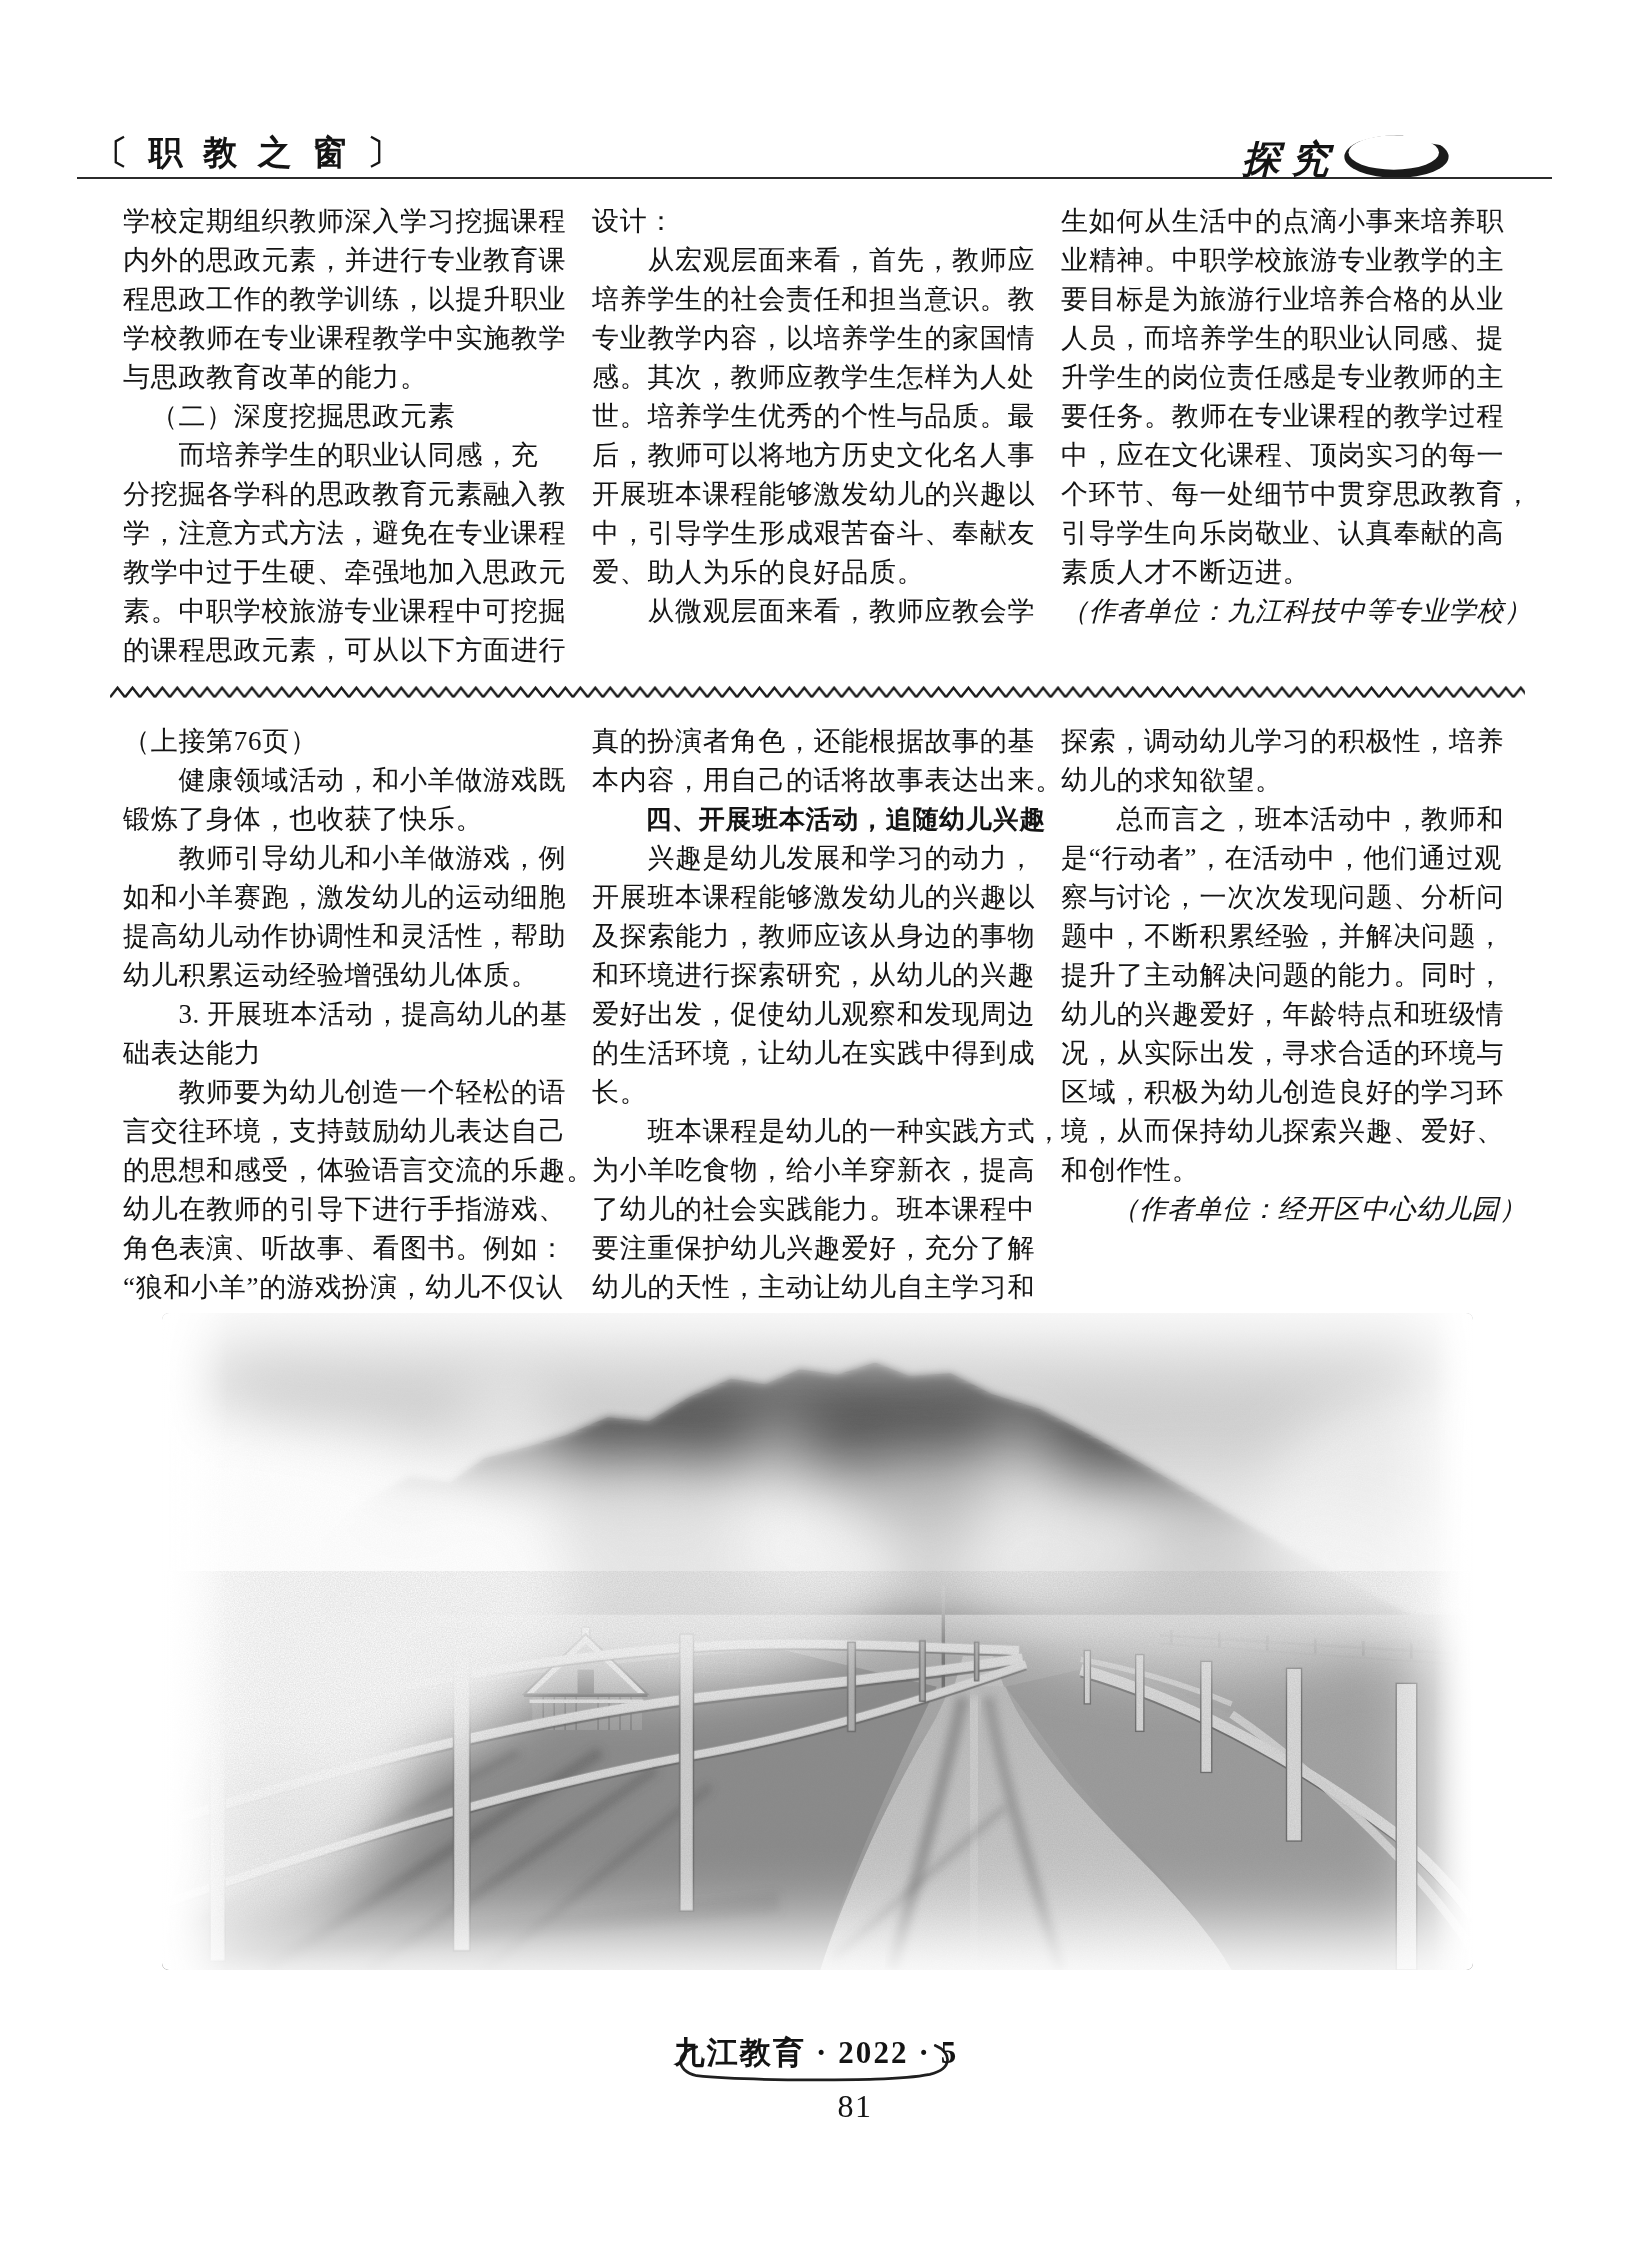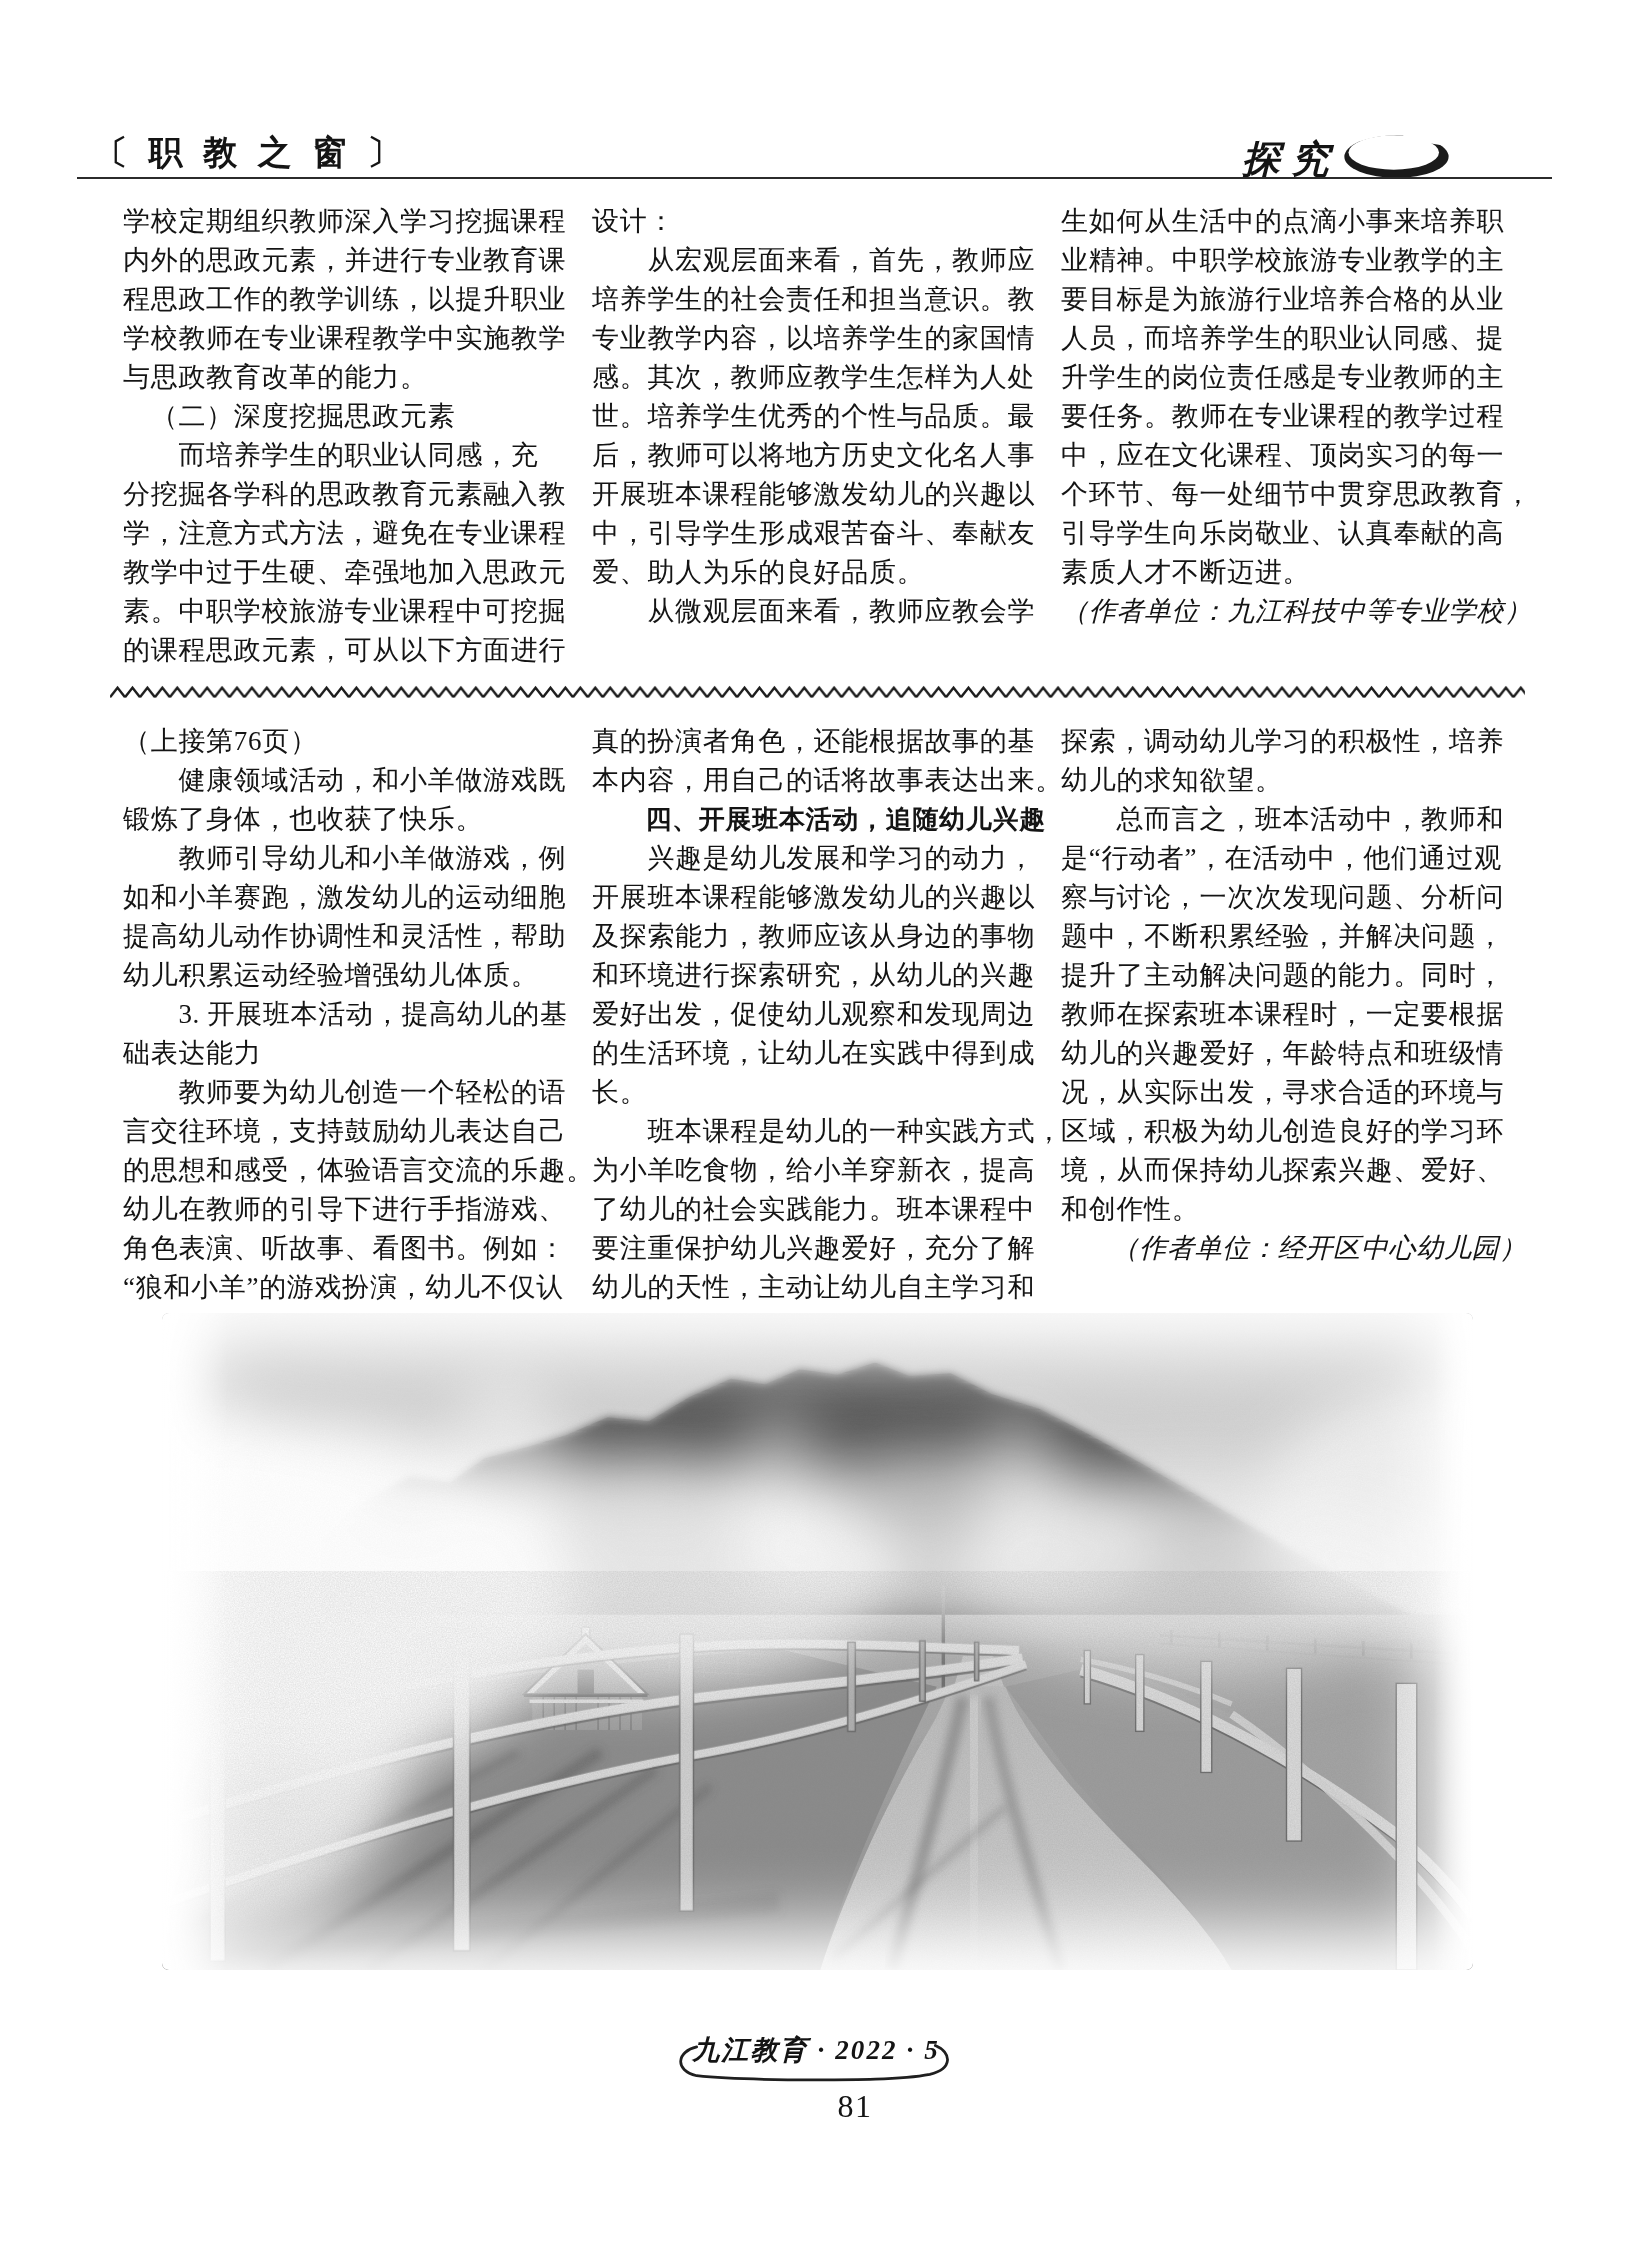--- a/index.html
+++ b/index.html
@@ -52,21 +52,21 @@
   .photo-frame::before{
     content:"";position:absolute;inset:0;z-index:2;
     background:linear-gradient(90deg,#ffffff 0%,rgba(255,255,255,0) 5%,rgba(255,255,255,0) 97%,#ffffff 100%);
     pointer-events:none;
   }
   
   .footer-plaque{position:absolute;left:672px;top:2028px;width:288px;height:59px;}
   .footer-plaque svg{position:absolute;left:0;top:12.3px;width:288px;height:44px;}
   .journal-title{
     position:absolute;left:0;top:4.1px;width:288px;text-align:center;
-    font-size:27px;font-style:italic;font-weight:bold;letter-spacing:2.1px;
+    font-size:31px;font-weight:bold;letter-spacing:2.1px;
     white-space:nowrap;
   }
   .page-number{
     position:absolute;left:0;top:2088px;width:1632px;text-align:center;
     font-size:32px;letter-spacing:1.4px;padding-left:39px;
   }
 </style>
 </head>
 <body>
 
@@ -173,21 +173,20 @@
         <div class="line">幼儿的天性，主动让幼儿自主学习和</div>
       </div>
     <div class="col">
         <div class="line">探索，调动幼儿学习的积极性，培养</div>
         <div class="line">幼儿的求知欲望。</div>
         <div class="line">　　总而言之，班本活动中，教师和</div>
         <div class="line">是“行动者”，在活动中，他们通过观</div>
         <div class="line">察与讨论，一次次发现问题、分析问</div>
         <div class="line">题中，不断积累经验，并解决问题，</div>
         <div class="line">提升了主动解决问题的能力。同时，</div>
-        <div class="line">教师在探索班本课程时，一定要根据</div>
         <div class="line">幼儿的兴趣爱好，年龄特点和班级情</div>
         <div class="line">况，从实际出发，寻求合适的环境与</div>
         <div class="line">区域，积极为幼儿创造良好的学习环</div>
         <div class="line">境，从而保持幼儿探索兴趣、爱好、</div>
         <div class="line">和创作性。</div>
         <div class="line kaiti right">（作者单位：经开区中心幼儿园）</div>
       </div>
   </section>
 
   <div class="photo-frame">

